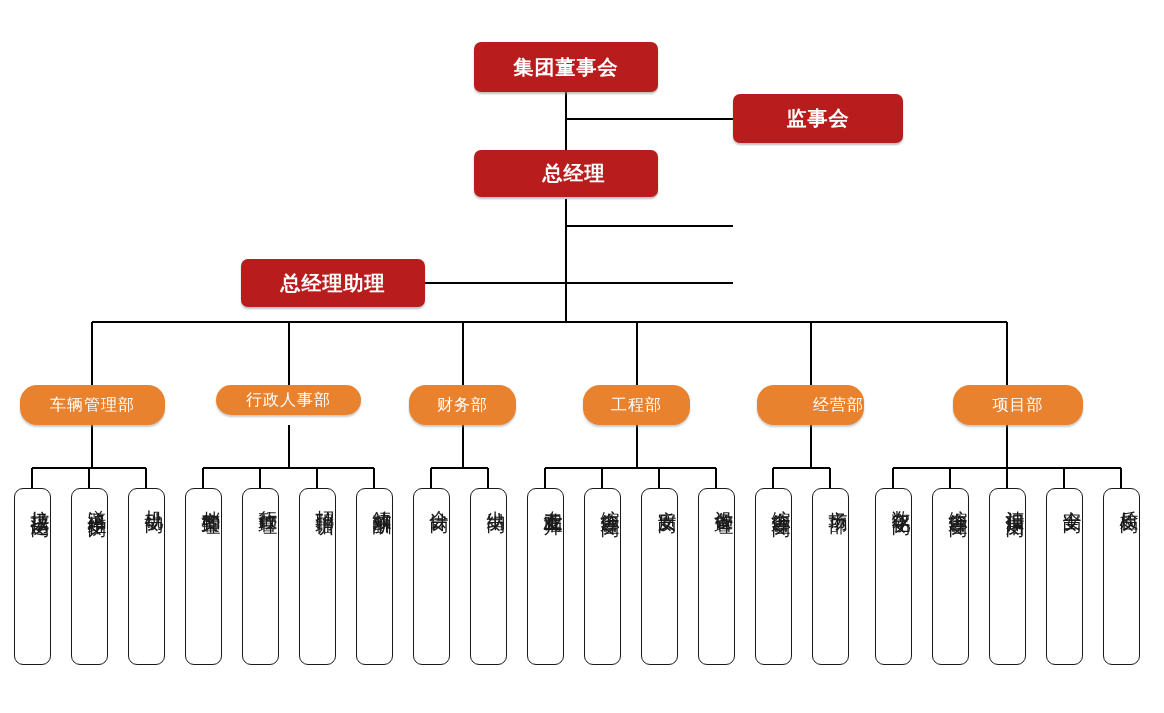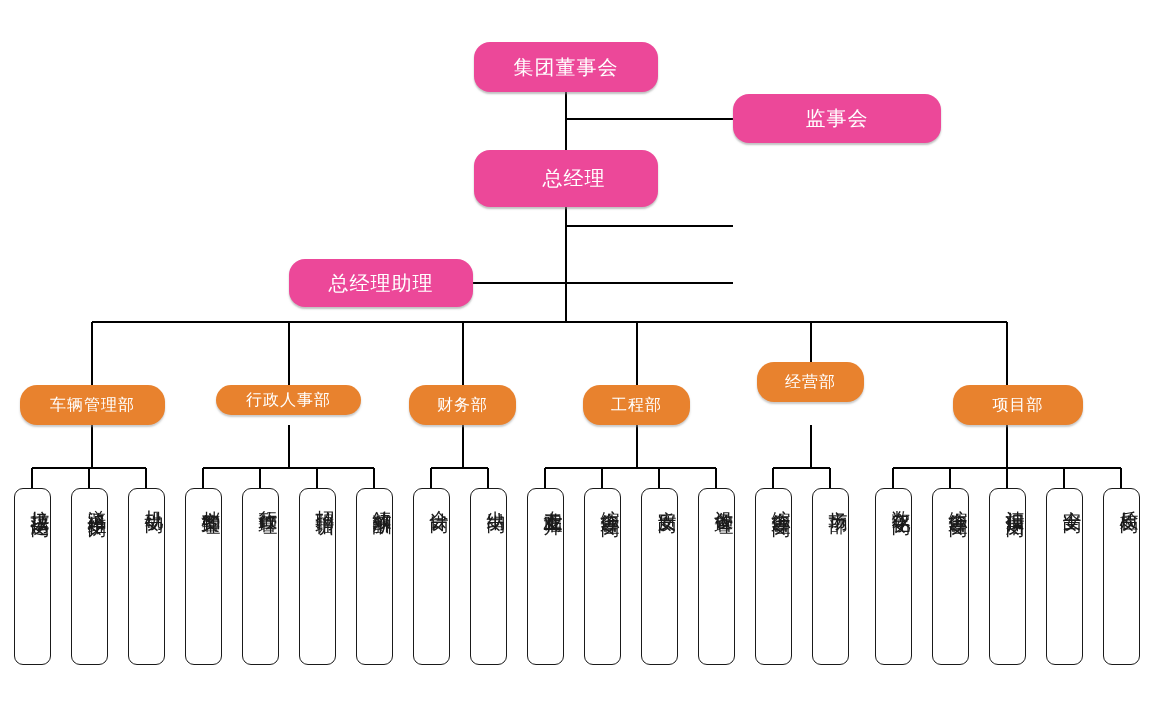--- a/index.html
+++ b/index.html
@@ -21,26 +21,27 @@
     position:absolute;
     box-sizing:border-box;
     display:flex;
     align-items:center;
     justify-content:center;
     z-index:3;
   }
 
   
   .node.blue{
-    background:#ec4899;
+    background:#b91c1c;
     color:#ffffff;
-    border-radius:16px;
+    border-radius:7px;
     font-size:20px;
     letter-spacing:1px;
     box-shadow:0 2px 2px rgba(140,140,140,.55);
+    font-weight:bold;
   }
 
   
   .node.orange{
     background:#E8822E;
     color:#ffffff;
     border-radius:17px;
     font-size:16px;
     letter-spacing:1px;
     box-shadow:0 2px 2px rgba(150,150,150,.5);
@@ -130,51 +131,51 @@
       <line x1="1007" y1="468" x2="1007" y2="488" stroke-width="1.6"></line>
       <line x1="1064" y1="468" x2="1064" y2="488" stroke-width="1.6"></line>
       <line x1="1121" y1="468" x2="1121" y2="488" stroke-width="1.6"></line>
     </g>
   </svg>
 
   <div class="node blue" style="left:474px;top:42px;width:184px;height:50px;">
     <span>集团董事会</span>
   </div>
 
-  <div class="node blue" style="left:733px;top:94px;width:208px;height:49px;">
+  <div class="node blue" style="left:733px;top:94px;width:170px;height:49px;">
     <span>监事会</span>
   </div>
 
-  <div class="node blue" style="left:474px;top:150px;width:184px;height:57px;padding-left:16px;">
+  <div class="node blue" style="left:474px;top:150px;width:184px;height:47px;padding-left:16px;">
     <span>总经理</span>
   </div>
 
 
 
-  <div class="node blue" style="left:241px;top:259px;width:184px;height:48px;margin-left:48px;">
+  <div class="node blue" style="left:241px;top:259px;width:184px;height:48px;">
     <span>总经理助理</span>
   </div>
 
   <div class="node orange" style="left:20px;top:385px;width:145px;height:40px;">
     <span>车辆管理部</span>
   </div>
 
   <div class="node orange" style="left:216px;top:385px;width:145px;height:30px;">
     <span>行政人事部</span>
   </div>
 
   <div class="node orange" style="left:583px;top:385px;width:107px;height:40px;">
     <span>工程部</span>
   </div>
 
   <div class="node orange" style="left:409px;top:385px;width:107px;height:40px;">
     <span>财务部</span>
   </div>
 
-  <div class="node orange" style="left:757px;top:362px;width:107px;height:40px;">
+  <div class="node orange" style="left:757px;top:385px;width:107px;height:40px;justify-content:flex-end;">
     <span>经营部</span>
   </div>
 
   <div class="node orange" style="left:953px;top:385px;width:130px;height:40px;">
     <span>项目部</span>
   </div>
 
   <div class="node leaf" style="left:14px;top:488px;width:37px;height:177px;">
     <span>垃圾清运岗</span>
   </div>

